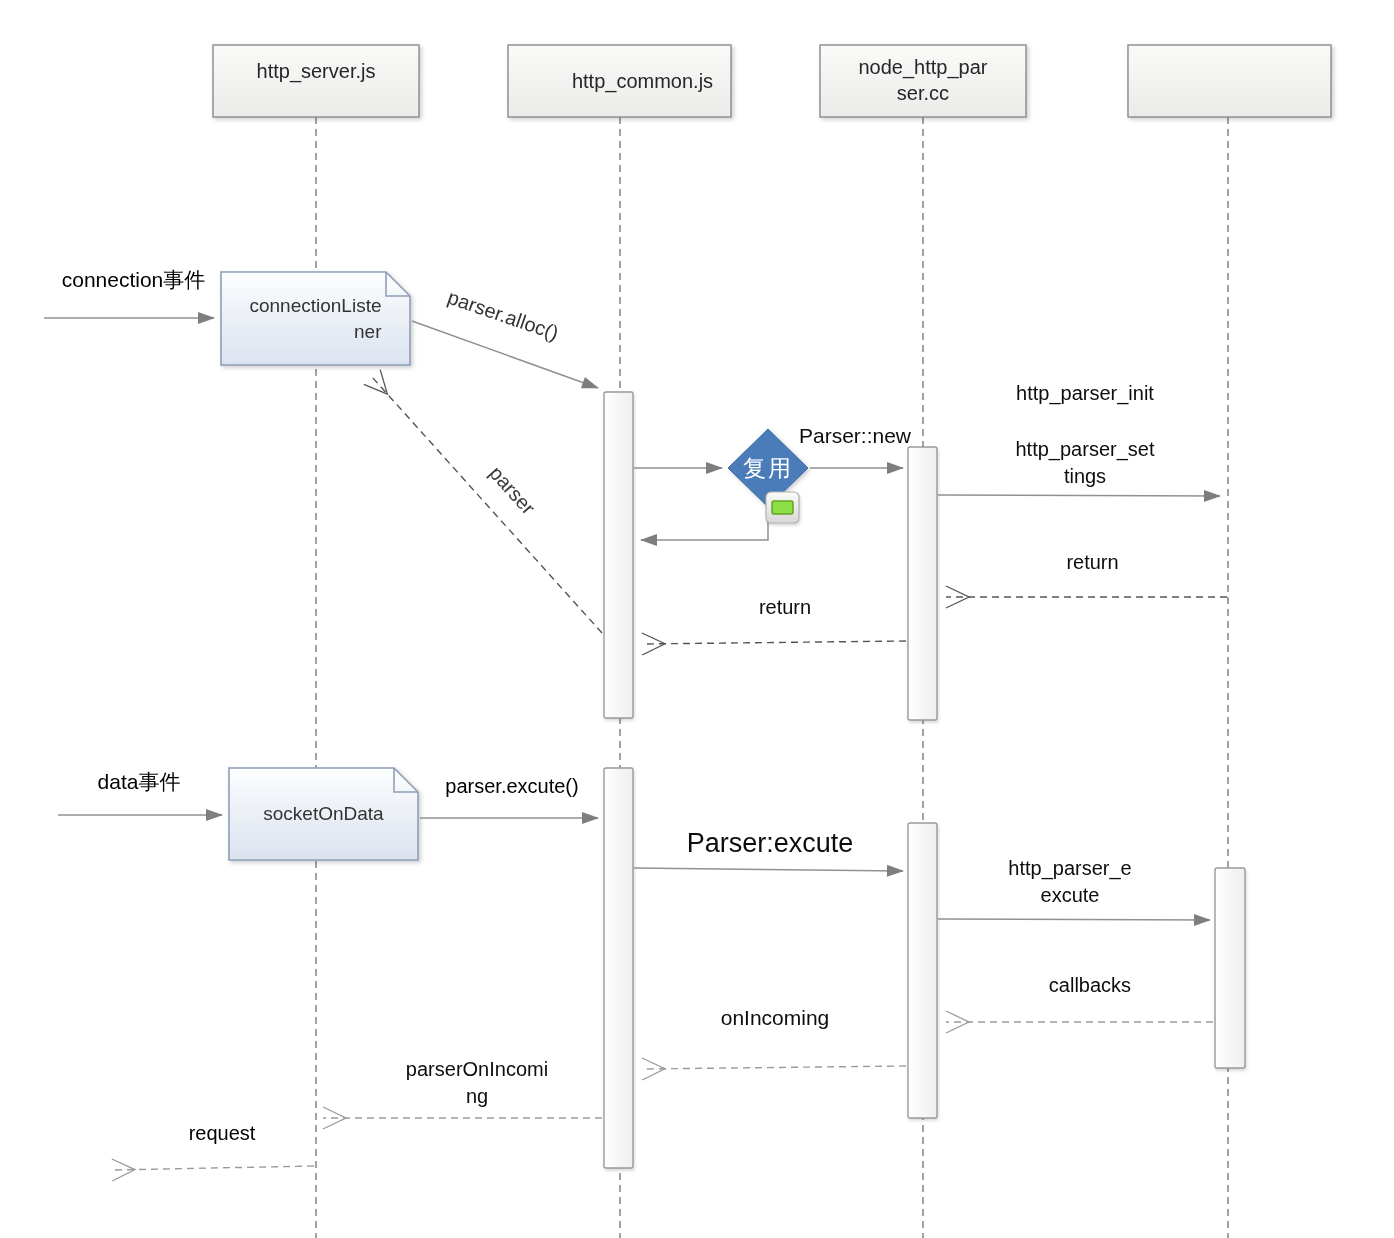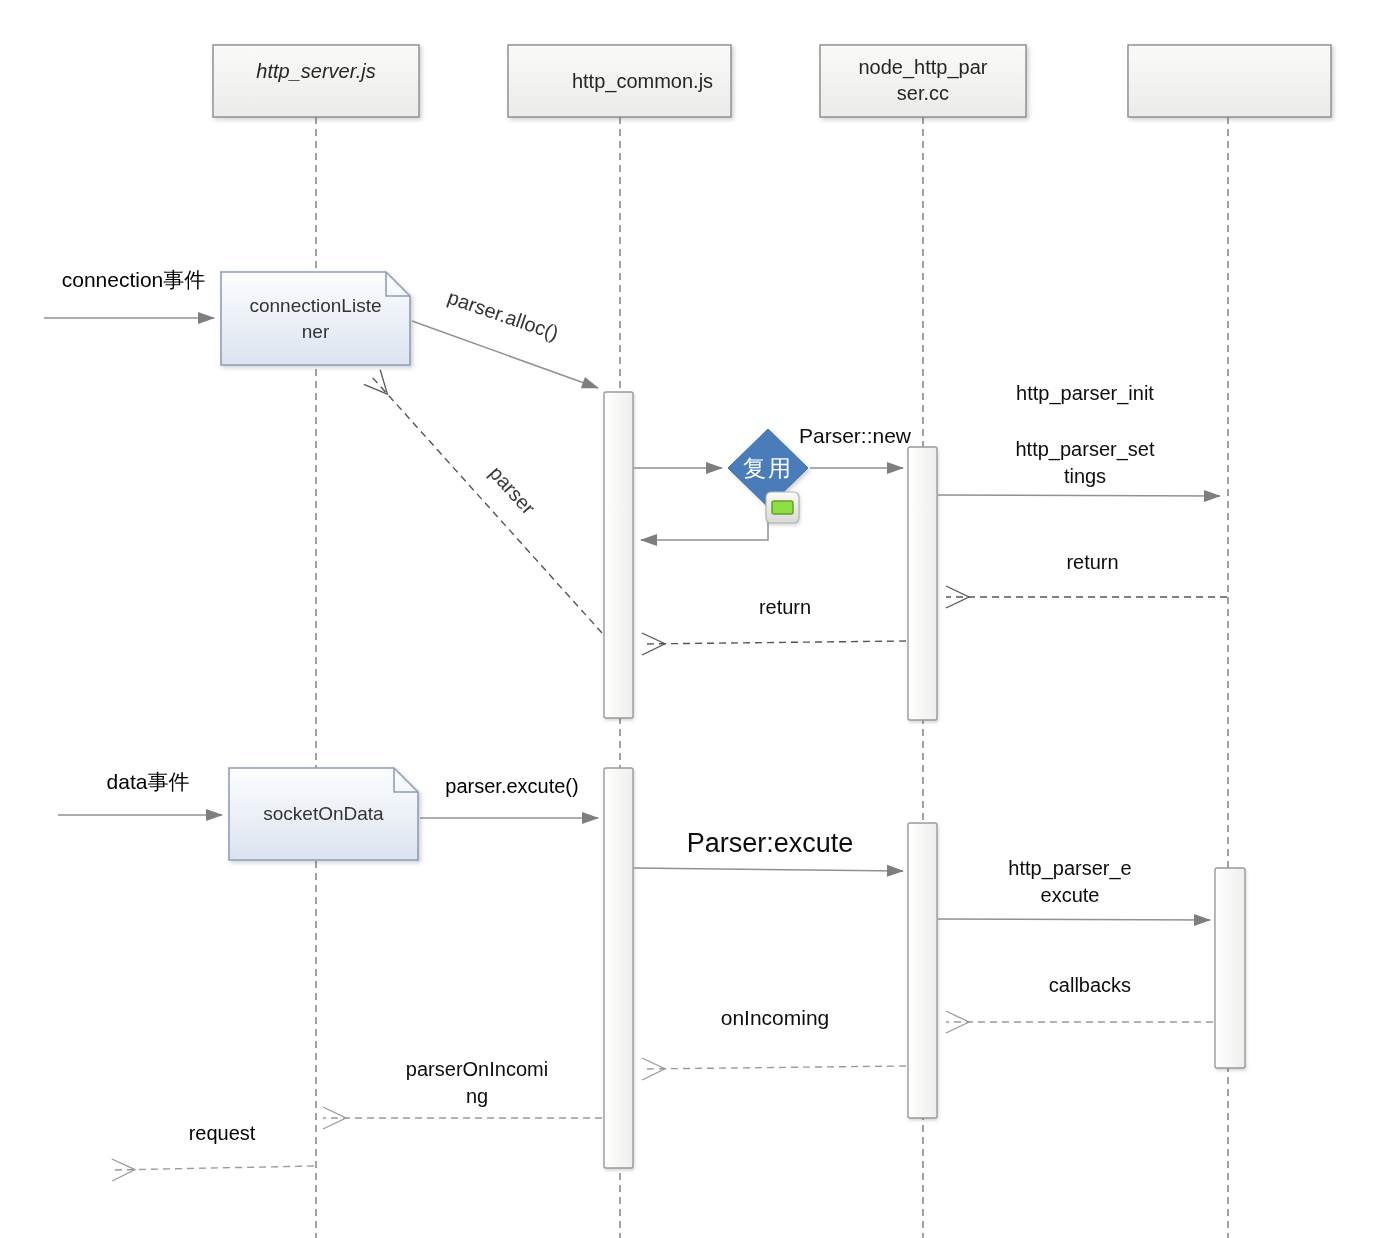--- a/index.html
+++ b/index.html
@@ -23,21 +23,21 @@
   .participant-lbl{
     position:absolute;
     display:flex;align-items:center;justify-content:center;
     text-align:center;
     font-size:20px;color:#262626;
     white-space:pre-line;line-height:1.3;
   }
   .note-lbl{
     position:absolute;
     display:flex;align-items:center;justify-content:center;
-    text-align:center;
+    text-align:right;
     font-size:19px;color:#333;
     white-space:pre-line;line-height:1.35;
   }
   .rot-alloc{transform:rotate(19deg);transform-origin:center;}
   .rot-parser{transform:rotate(48deg);transform-origin:center;color:#3a3a3a;}
   .diamond-lbl{
     position:absolute;
     display:flex;align-items:center;justify-content:center;
     color:#ffffff;font-size:23px;font-weight:normal;letter-spacing:2px;
   }
@@ -134,41 +134,41 @@
   </g>
 
   <polygon points="768,429 808,468 768,507 728,468" fill="#4a7cba" stroke="#3f6ea8" stroke-width="1" class="shadow"></polygon>
 
   <g class="softshadow">
     <rect x="766" y="492" width="33" height="31" rx="5" fill="url(#gIcon)" stroke="#b2b2b0" stroke-width="1.2"></rect>
     <rect x="772" y="501" width="21" height="13" rx="2" fill="#8ce046" stroke="#67a025" stroke-width="1.5"></rect>
   </g>
 </svg>
 
-<div class="participant-lbl" style="left:213px;top:45px;width:206px;height:52px;font-style:italic;">http_server.js</div>
+<div class="participant-lbl" style="left:213px;top:45px;width:206px;height:52px;">http_server.js</div>
 <div class="participant-lbl" style="left:508px;top:45px;width:223px;height:72px;padding-left:23px;">http_common.js</div>
 <div class="participant-lbl" style="left:820px;top:45px;width:206px;height:69px;">node_http_par
 ser.cc</div>
 
 <div class="note-lbl" style="left:221px;top:272px;width:189px;height:93px;">connectionListe
 ner</div>
 <div class="note-lbl" style="left:229px;top:768px;width:189px;height:92px;">socketOnData</div>
 
 <div class="diamond-lbl" style="left:728px;top:429px;width:80px;height:78px;">复用</div>
 
 <div class="lbl" style="left:36px;top:266px;width:195px;font-size:21px;color:#000;">connection事件</div>
 <div class="lbl rot-alloc" style="left:403px;top:302px;width:200px;color:#333;">parser.alloc()</div>
 <div class="lbl" style="left:775px;top:422px;width:160px;font-size:21px;">Parser::new</div>
 <div class="lbl" style="left:985px;top:380px;width:200px;">http_parser_init</div>
 <div class="lbl" style="left:985px;top:436px;width:200px;">http_parser_set
 tings</div>
 <div class="lbl" style="left:1010px;top:549px;width:165px;">return</div>
 <div class="lbl" style="left:705px;top:594px;width:160px;">return</div>
 <div class="lbl rot-parser" style="left:462px;top:477px;width:100px;">parser</div>
-<div class="lbl" style="left:68px;top:768px;width:160px;font-size:21px;color:#000;">data事件</div>
+<div class="lbl" style="left:59px;top:768px;width:160px;font-size:21px;color:#000;">data事件</div>
 <div class="lbl" style="left:412px;top:773px;width:200px;color:#000;">parser.excute()</div>
 <div class="lbl" style="left:670px;top:825px;width:200px;font-size:27px;">Parser:excute</div>
 <div class="lbl" style="left:970px;top:855px;width:200px;">http_parser_e
 excute</div>
 <div class="lbl" style="left:1000px;top:972px;width:180px;">callbacks</div>
 <div class="lbl" style="left:675px;top:1004px;width:200px;font-size:21px;">onIncoming</div>
 <div class="lbl" style="left:377px;top:1056px;width:200px;">parserOnIncomi
 ng</div>
 <div class="lbl" style="left:142px;top:1120px;width:160px;color:#000;">request</div>
 

